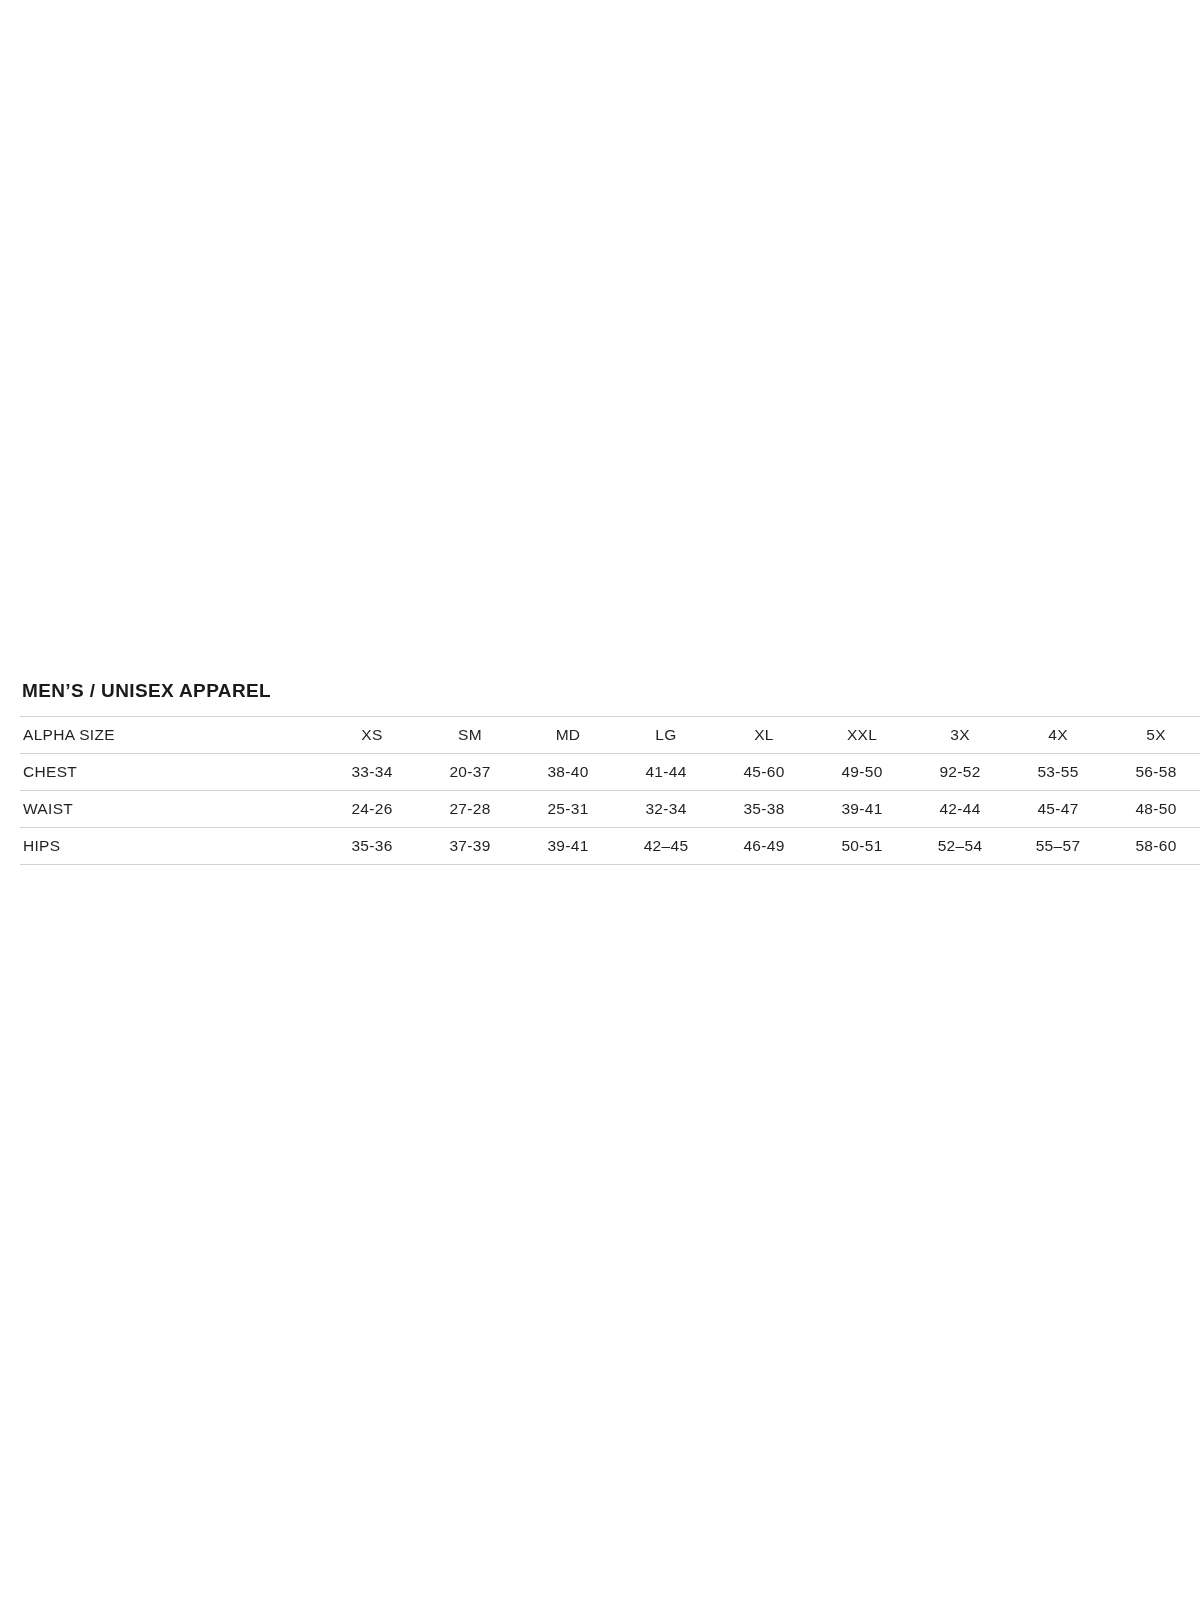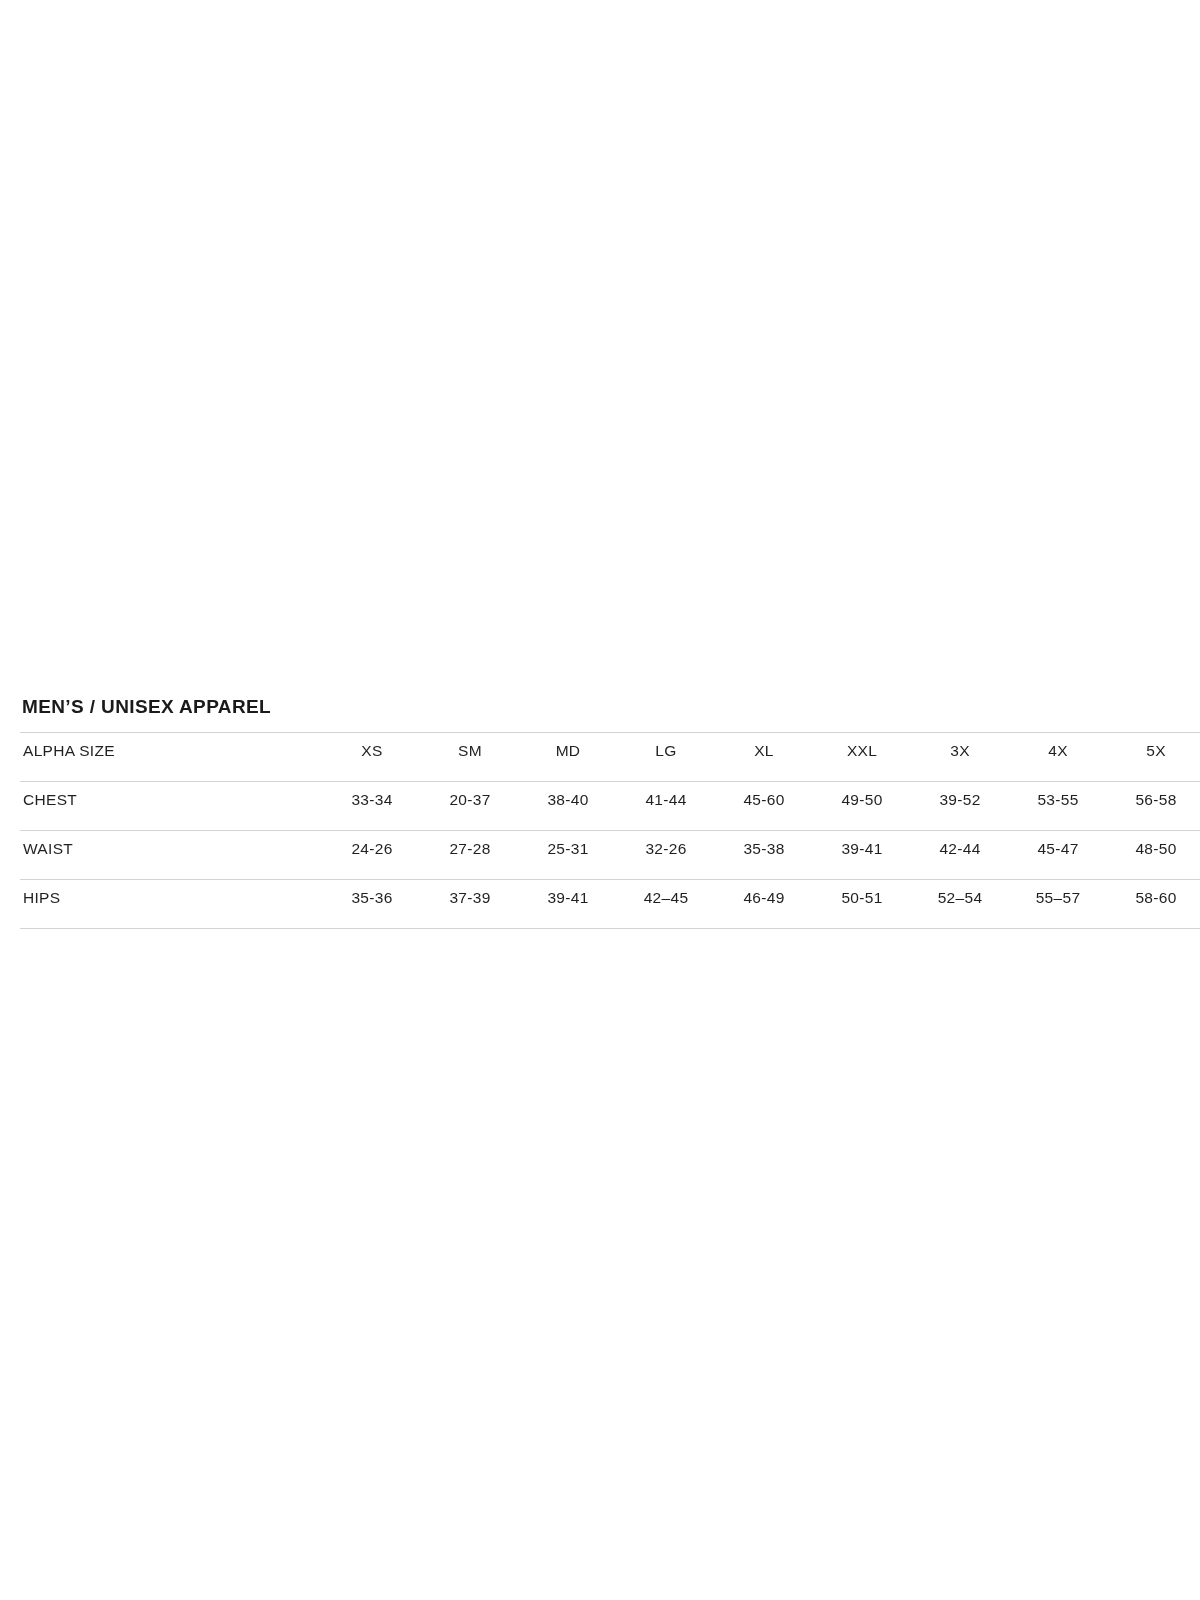--- a/index.html
+++ b/index.html
@@ -12,21 +12,21 @@
     height: 1600px;
     position: relative;
     font-family: "Liberation Sans", sans-serif;
     color: #231f20;
     -webkit-font-smoothing: antialiased;
   }
 
   .size-chart {
     position: absolute;
     left: 20px;
-    top: 696px;
+    top: 680px;
     width: 1148px;
   }
 
   .chart-title {
     font-size: 19px;
     font-weight: bold;
     letter-spacing: 0.02em;
     color: #1a1a1a;
     margin: 0 0 14px 2px;
   }
@@ -43,21 +43,21 @@
   table.size-table tr:last-child {
     border-bottom: 1px solid #d3d3d3;
   }
 
   table.size-table th,
   table.size-table td {
     font-size: 15.5px;
     font-weight: normal;
     color: #231f20;
     letter-spacing: 0.02em;
-    padding: 9px 0 21px 0;
+    padding: 9px 0 9px 0;
     text-align: center;
     vertical-align: middle;
     white-space: nowrap;
   }
 
   table.size-table th.row-head,
   table.size-table td.row-head {
     text-align: left;
     padding-left: 3px;
     width: 300px;
@@ -89,30 +89,30 @@
     </thead>
     <tbody>
       <tr>
         <td class="row-head">CHEST</td>
         <td class="col-size">33-34</td>
         <td class="col-size">20-37</td>
         <td class="col-size">38-40</td>
         <td class="col-size">41-44</td>
         <td class="col-size">45-60</td>
         <td class="col-size">49-50</td>
-        <td class="col-size">39-52</td>
+        <td class="col-size">92-52</td>
         <td class="col-size">53-55</td>
         <td class="col-size">56-58</td>
       </tr>
       <tr>
         <td class="row-head">WAIST</td>
         <td class="col-size">24-26</td>
         <td class="col-size">27-28</td>
         <td class="col-size">25-31</td>
-        <td class="col-size">32-26</td>
+        <td class="col-size">32-34</td>
         <td class="col-size">35-38</td>
         <td class="col-size">39-41</td>
         <td class="col-size">42-44</td>
         <td class="col-size">45-47</td>
         <td class="col-size">48-50</td>
       </tr>
       <tr>
         <td class="row-head">HIPS</td>
         <td class="col-size">35-36</td>
         <td class="col-size">37-39</td>

